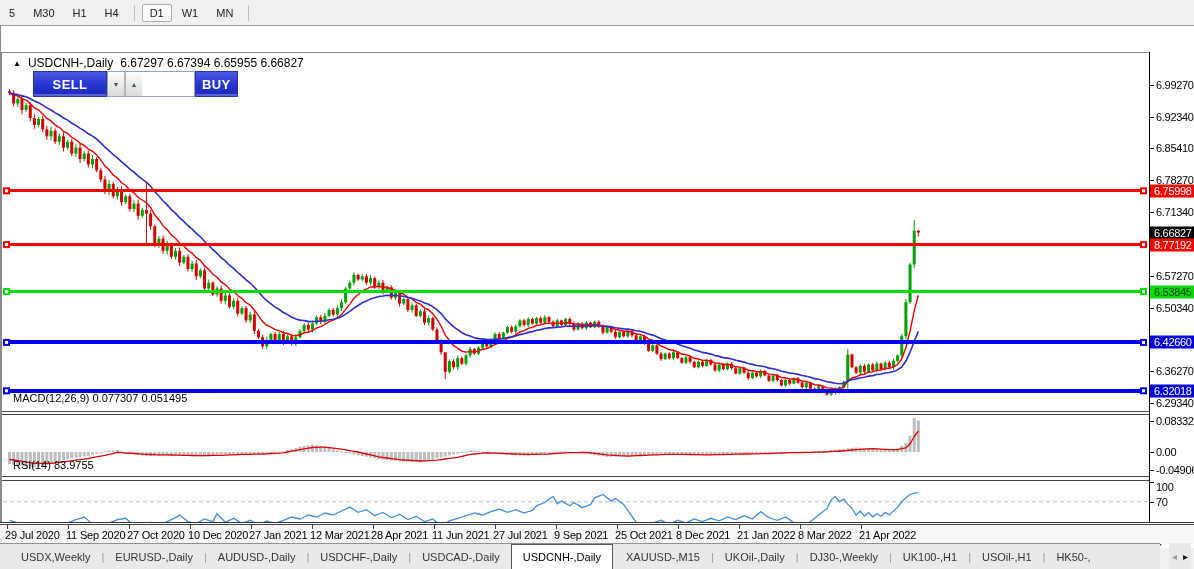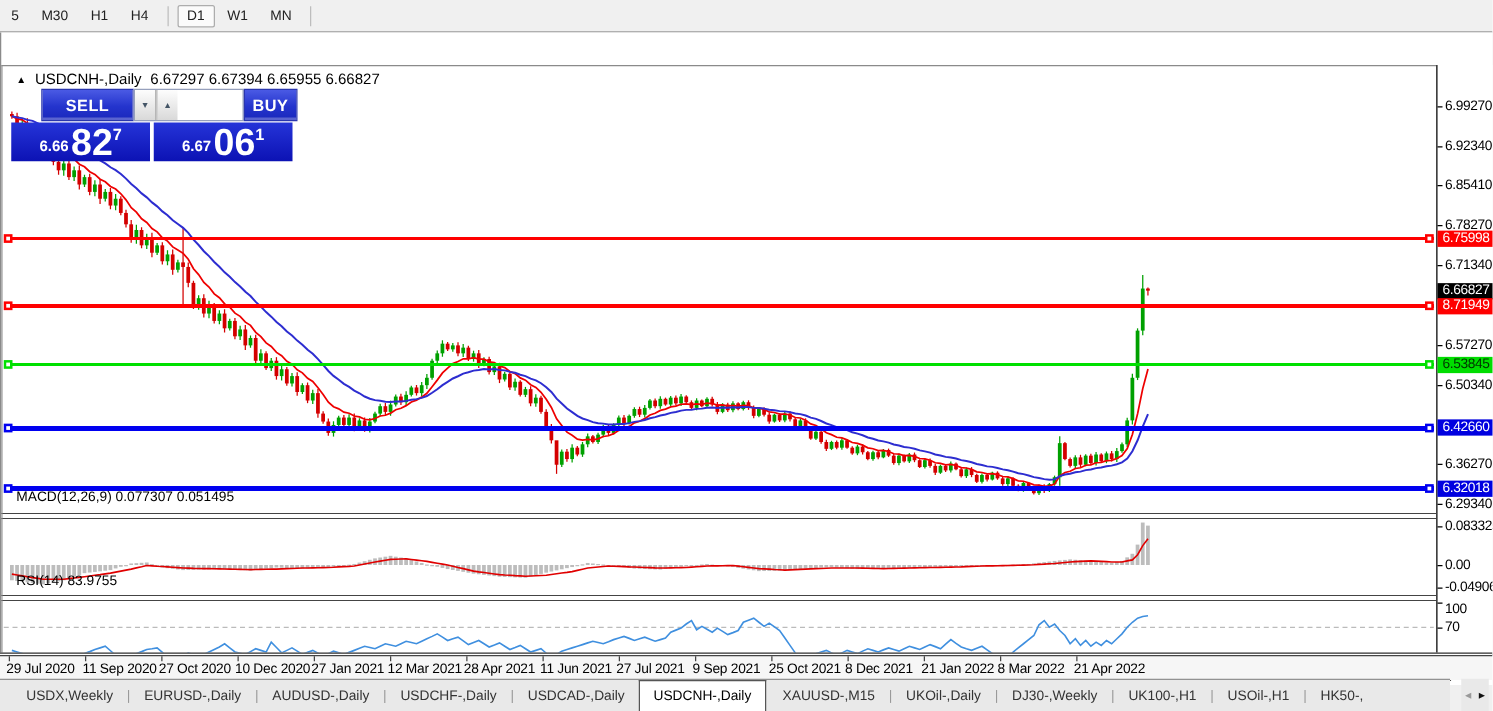--- a/index.html
+++ b/index.html
@@ -807,21 +807,21 @@
       <div class="axtick" style="top: 223.987px;"></div>
       <span class="axlbl" style="top: 223.987px;">6.57270</span>
       <div class="axtick" style="top: 255.5px;"></div>
       <span class="axlbl" style="top: 255.5px;">6.50340</span>
       <div class="axtick" style="top: 319.481px;"></div>
       <span class="axlbl" style="top: 319.481px;">6.36270</span>
       <div class="axtick" style="top: 350.994px;"></div>
       <span class="axlbl" style="top: 350.994px;">6.29340</span>
       <div class="axbadge" style="top: 138.825px; background: rgb(255, 0, 0); color: rgb(255, 255, 255);">6.75998</div>
       <div class="axbadge" style="top: 180.529px; background: rgb(0, 0, 0); color: rgb(255, 255, 255);">6.66827</div>
-      <div class="axbadge" style="top: 192.615px; background: rgb(255, 0, 0); color: rgb(255, 255, 255);">8.71949</div>
+      <div class="axbadge" style="top: 192.615px; background: rgb(255, 0, 0); color: rgb(255, 255, 255);">8.77192</div>
       <div class="axbadge" style="top: 239.562px; background: rgb(0, 221, 0); color: rgb(0, 51, 0);">6.53845</div>
       <div class="axbadge" style="top: 290.423px; background: rgb(0, 0, 224); color: rgb(255, 255, 255);">6.42660</div>
       <div class="axbadge" style="top: 338.816px; background: rgb(0, 0, 224); color: rgb(255, 255, 255);">6.32018</div>
       <div class="axtick" style="top: 369px;"></div>
       <span class="axlbl" style="top: 369px;">0.083325</span>
       <div class="axtick" style="top: 400px;"></div>
       <span class="axlbl" style="top: 400px;">0.00</span>
       <div class="axtick" style="top: 418px;"></div>
       <span class="axlbl" style="top: 418px;">-0.049068</span>
       <div class="axtick" style="top: 430px;"></div>
@@ -835,32 +835,20 @@
     </div>
 
   <div class="tpanel">
     <div class="trow1">
       <button class="tbtn sell">SELL</button>
       <div class="spin">
         <button class="spbtn dn">▼</button>
         <button class="spbtn up">▲</button>
       </div>
       <button class="tbtn buy">BUY</button>
-    </div>
-    <div class="trow2">
-      <div class="pbox">
-        <span class="psmall">6.66</span>
-          <span class="pbig">82</span>
-          <span class="psup">7</span>
-      </div>
-      <div class="pbox">
-        <span class="psmall">6.67</span>
-          <span class="pbig">06</span>
-          <span class="psup">1</span>
-      </div>
     </div>
   </div>
 </div>
 
 <div class="datebar" id="datebar">
     <div class="dtick" style="left: 7px;"></div>
     <span class="dlbl" style="left: 5px;">29 Jul 2020</span>
     <div class="dtick" style="left: 68px;"></div>
     <span class="dlbl" style="left: 66px;">11 Sep 2020</span>
     <div class="dtick" style="left: 129px;"></div>

